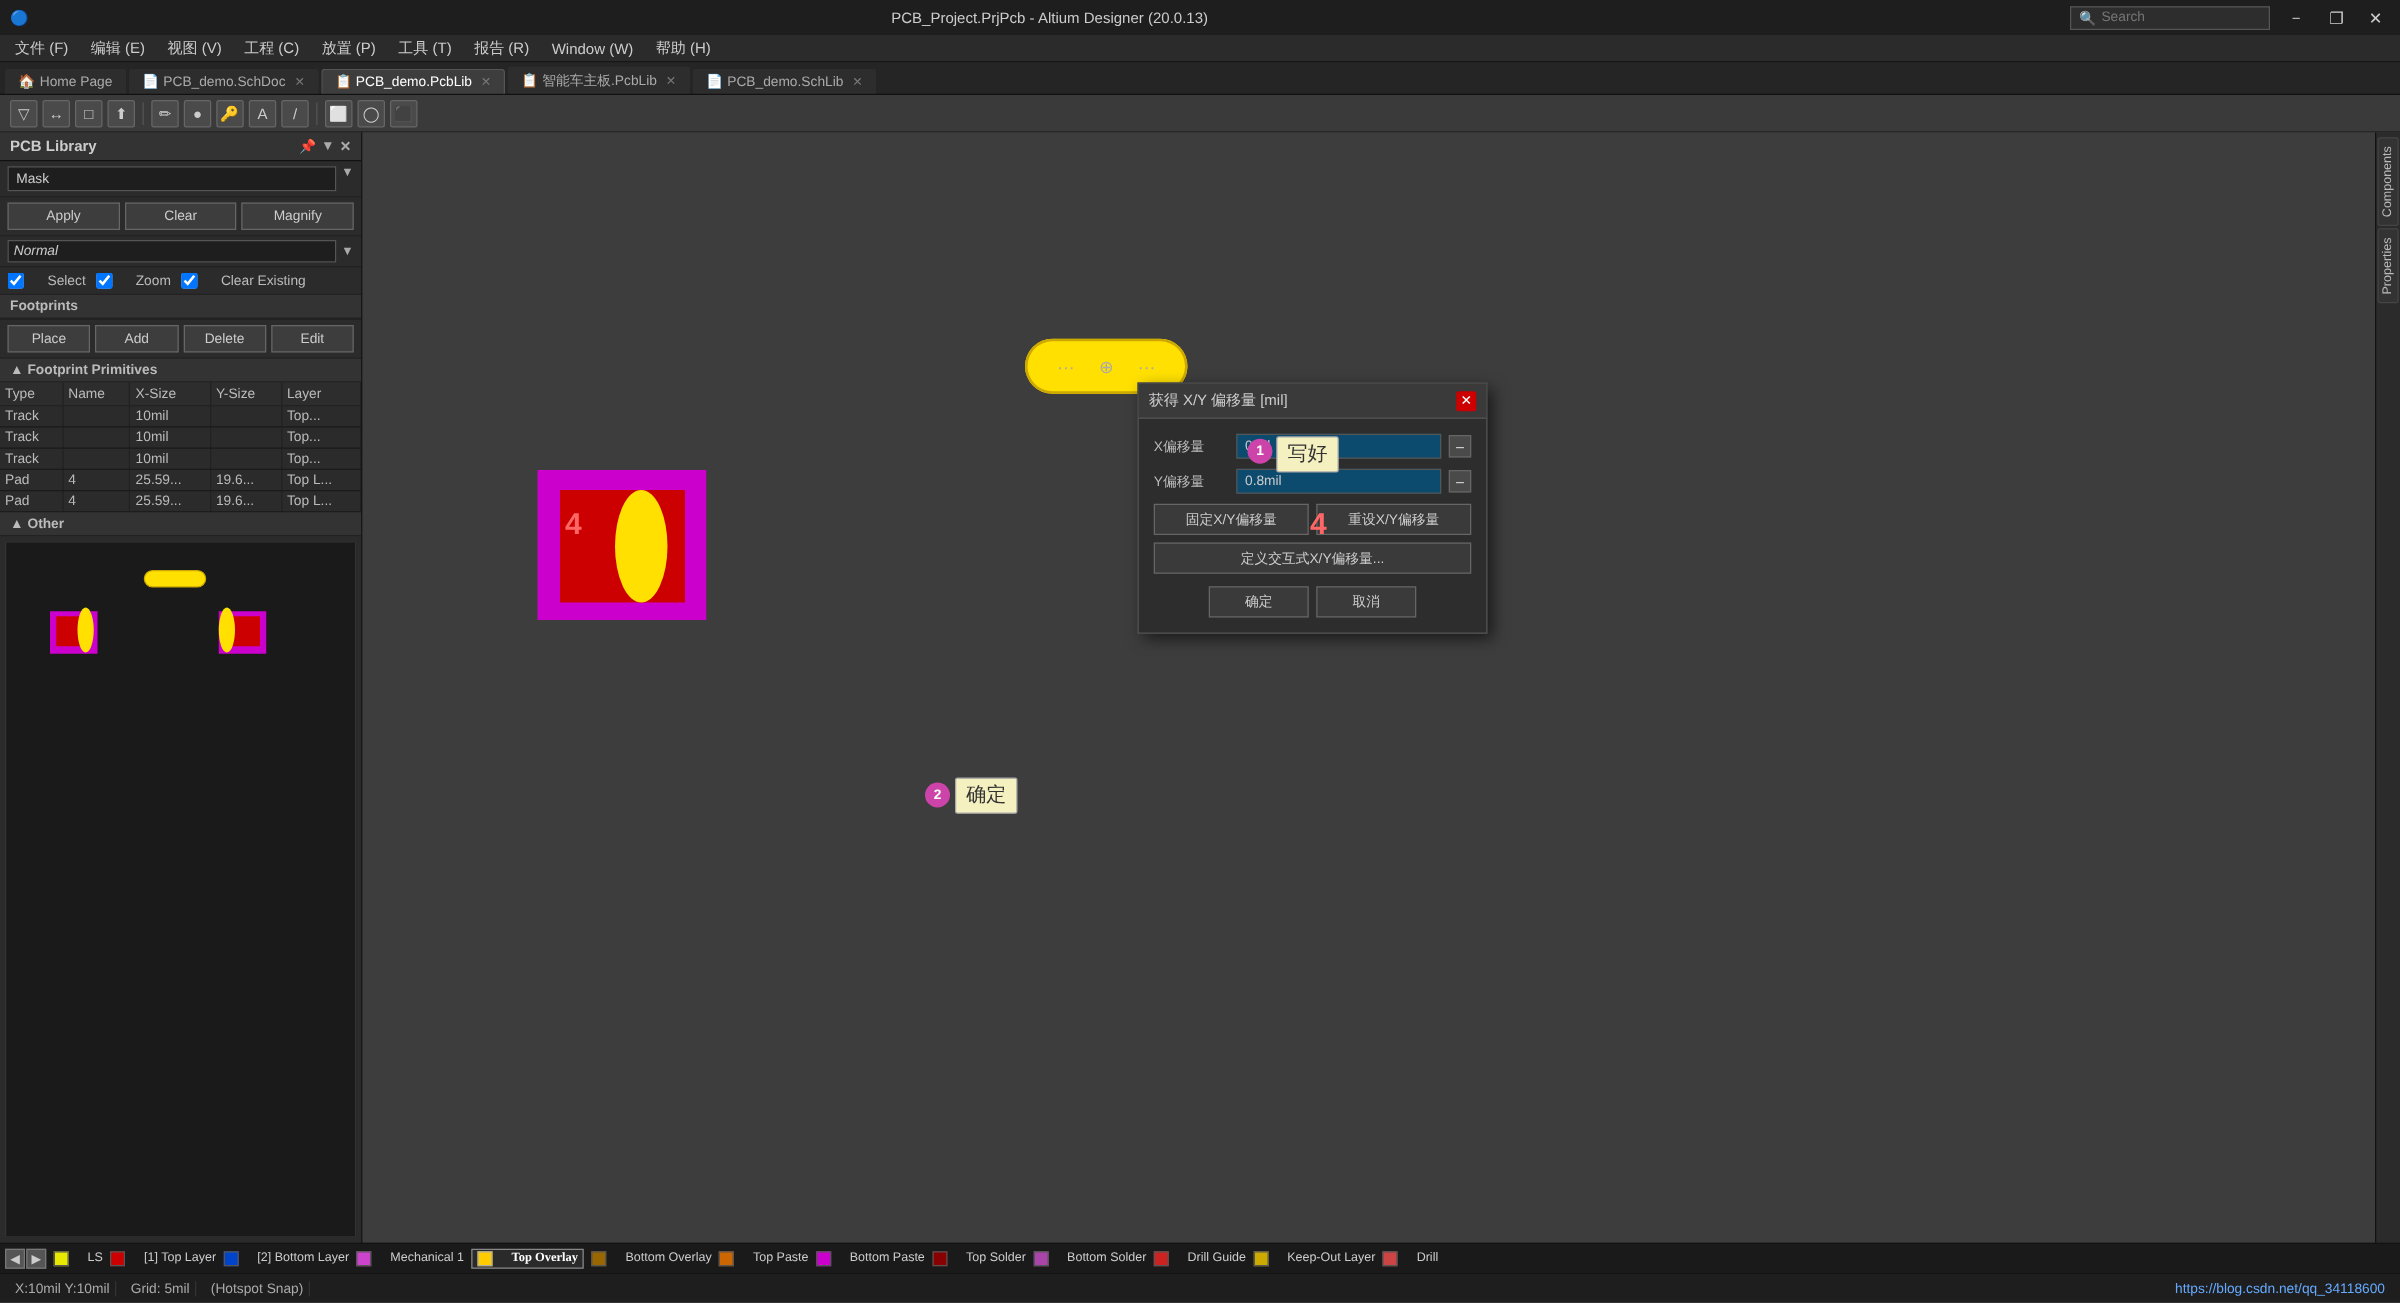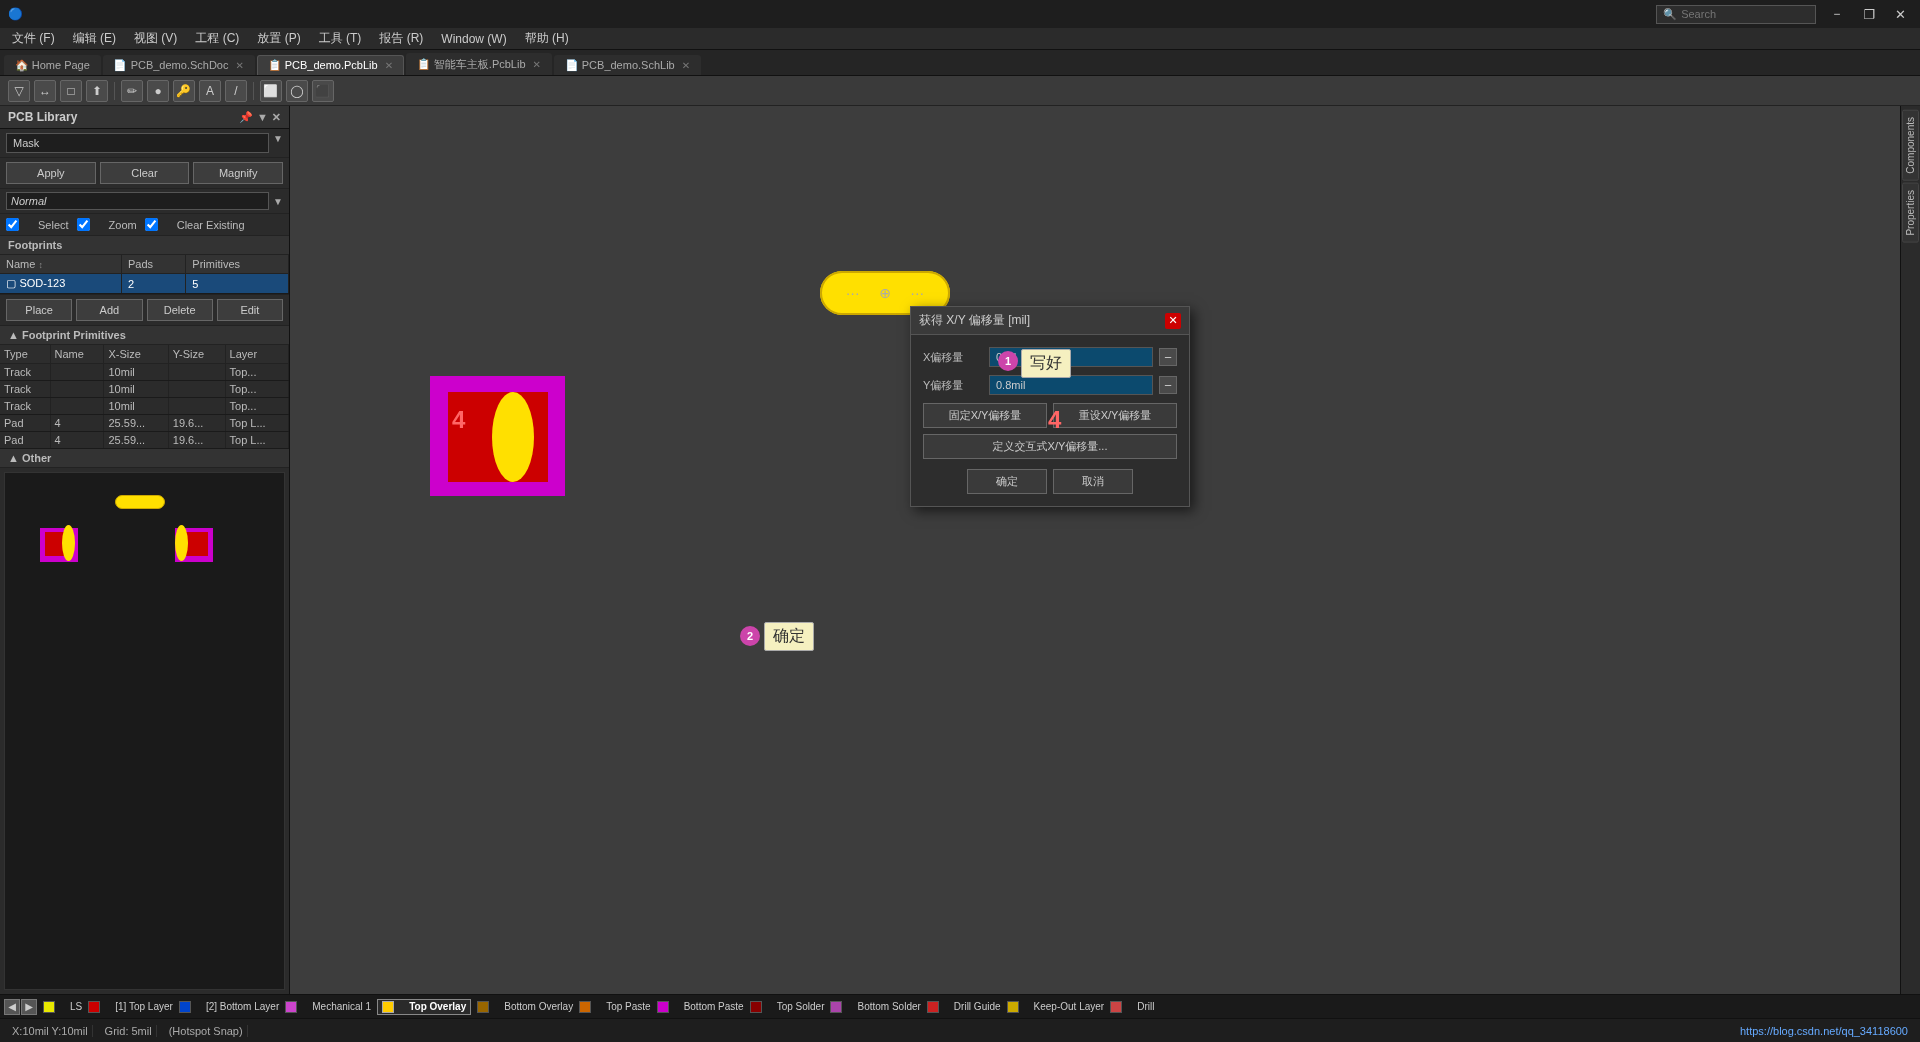--- a/index.html
+++ b/index.html
@@ -515,20 +515,23 @@
     .prev-purple { position: absolute; background: #cc00cc; }
     .prev-red { position: absolute; background: #cc0000; }
     .prev-yellow-oval { position: absolute; background: #ffe000; border-radius: 50%; }
   </style>
 </head>
 <body>
 
 <div class="title-bar">
   <div class="title-bar-left">
     <span>🔵</span>
+  </div>
+  <div class="title-bar-center">
+    <span>PCB_Project.PrjPcb - Altium Designer (20.0.13)</span>
   </div>
   <div class="title-bar-right">
     <div class="search-box">
       <span>🔍</span>
       <input type="text" placeholder="Search" style="">
     </div>
     <button class="win-btn">－</button>
     <button class="win-btn">❐</button>
     <button class="win-btn close">✕</button>
   </div>
@@ -613,44 +616,20 @@
         <span>Zoom</span>
       </label>
       <label class="checkbox-label">
         <input type="checkbox" checked="" style="">
         <span>Clear Existing</span>
       </label>
     </div>
 
     <div class="section-header">Footprints</div>
 
-    <div class="table-container">
-      <table class="fp-table">
-        <thead>
-          <tr>
-            <th>
-              <span>Name</span>
-              <span class="sort-arrow">↕</span>
-            </th>
-            <th>Pads</th>
-            <th>Primitives</th>
-          </tr>
-        </thead>
-        <tbody>
-          <tr class="selected">
-            <td>
-              <span>▢</span>
-              <span>SOD-123</span>
-            </td>
-            <td>2</td>
-            <td>5</td>
-          </tr>
-        </tbody>
-      </table>
-    </div>
 
     <div class="action-row">
       <button class="action-btn">Place</button>
       <button class="action-btn">Add</button>
       <button class="action-btn">Delete</button>
       <button class="action-btn">Edit</button>
     </div>
 
     <div class="section-header">
       <span>▲ </span>
@@ -823,21 +802,21 @@
   <div class="layer-item">
     <div class="layer-color" style="background:#0044cc;"></div>
     <span class="layer-label">[2] Bottom Layer</span>
   </div>
   <div class="layer-item">
     <div class="layer-color" style="background:#cc44cc;"></div>
     <span class="layer-label">Mechanical 1</span>
   </div>
   <div class="layer-item active" style="background:#2a2a2a; padding:1px 4px; border:1px solid #888;">
     <div class="layer-color" style="background:#ffcc00; border:1px solid #aaa;"></div>
-    <span class="layer-label" style="color:#fff; font-weight:bold;">Top Overlay</span>
+    <span class="layer-label" style="color:#fff; font-weight:bold;font-family:Liberation Serif, serif;">Top Overlay</span>
   </div>
   <div class="layer-item">
     <div class="layer-color" style="background:#996600;"></div>
     <span class="layer-label">Bottom Overlay</span>
   </div>
   <div class="layer-item">
     <div class="layer-color" style="background:#cc6600;"></div>
     <span class="layer-label">Top Paste</span>
   </div>
   <div class="layer-item">

